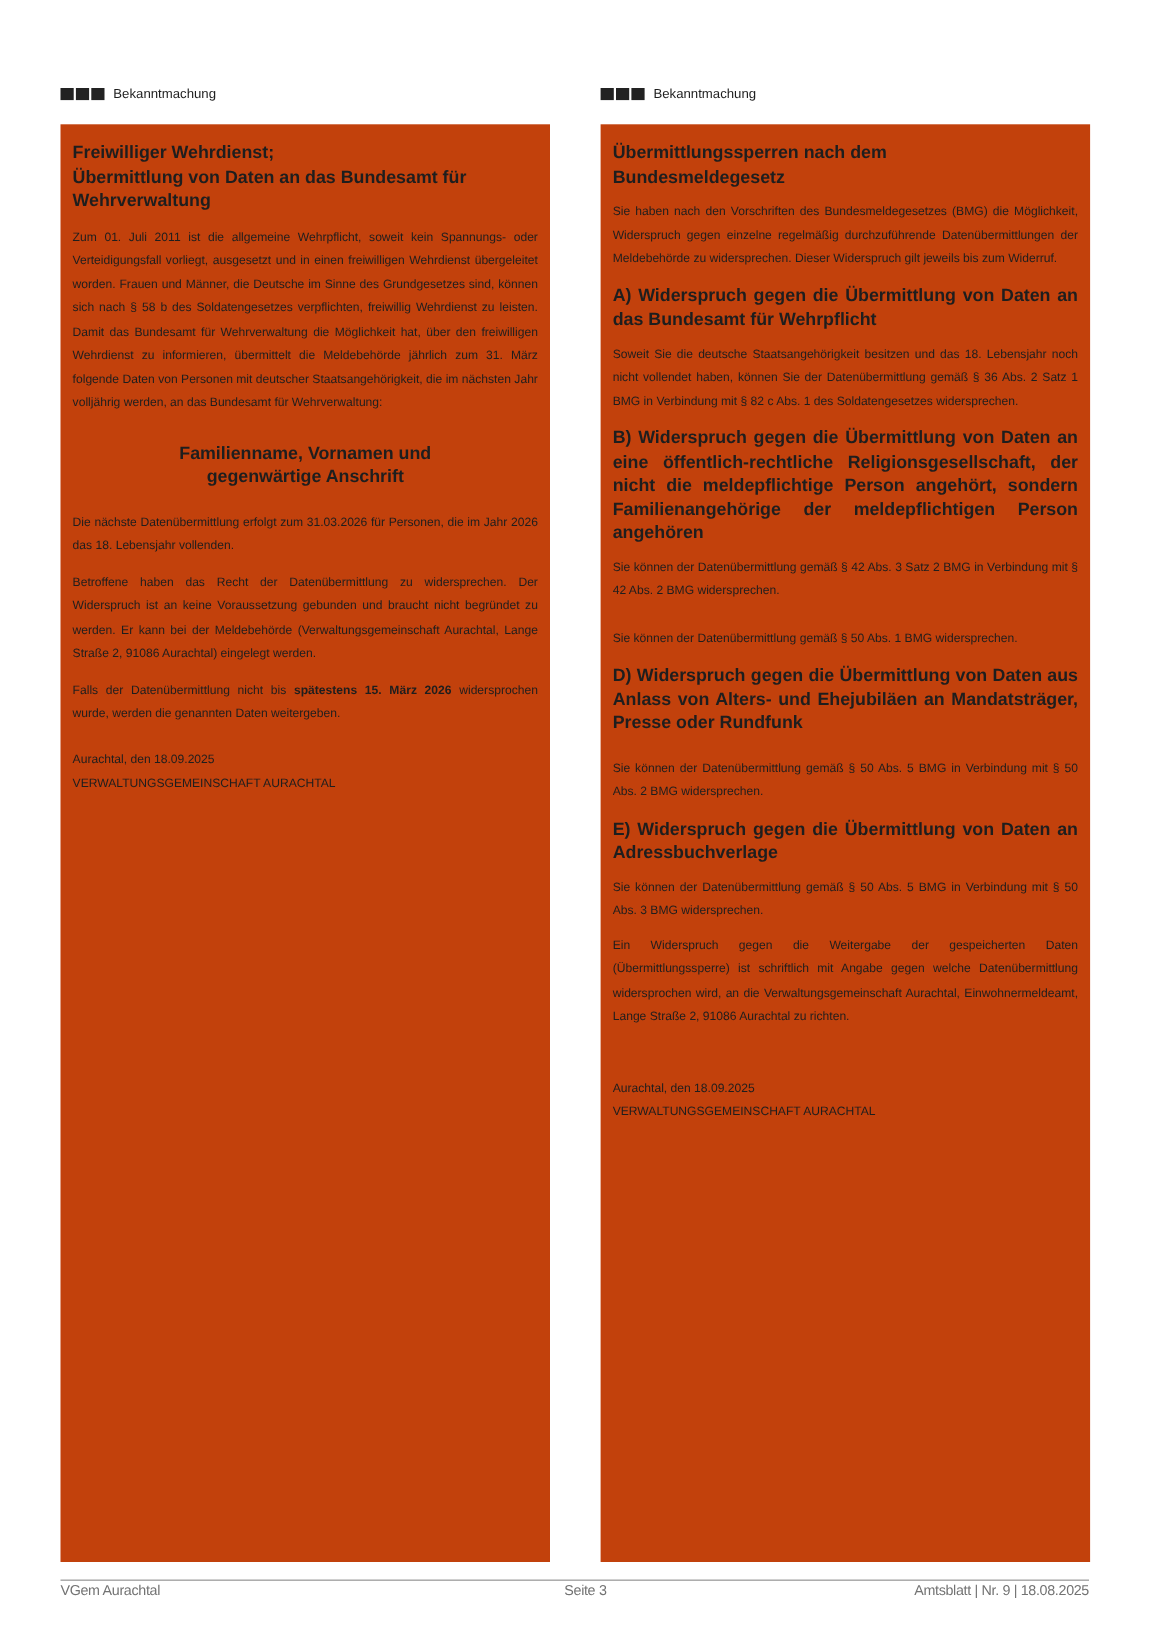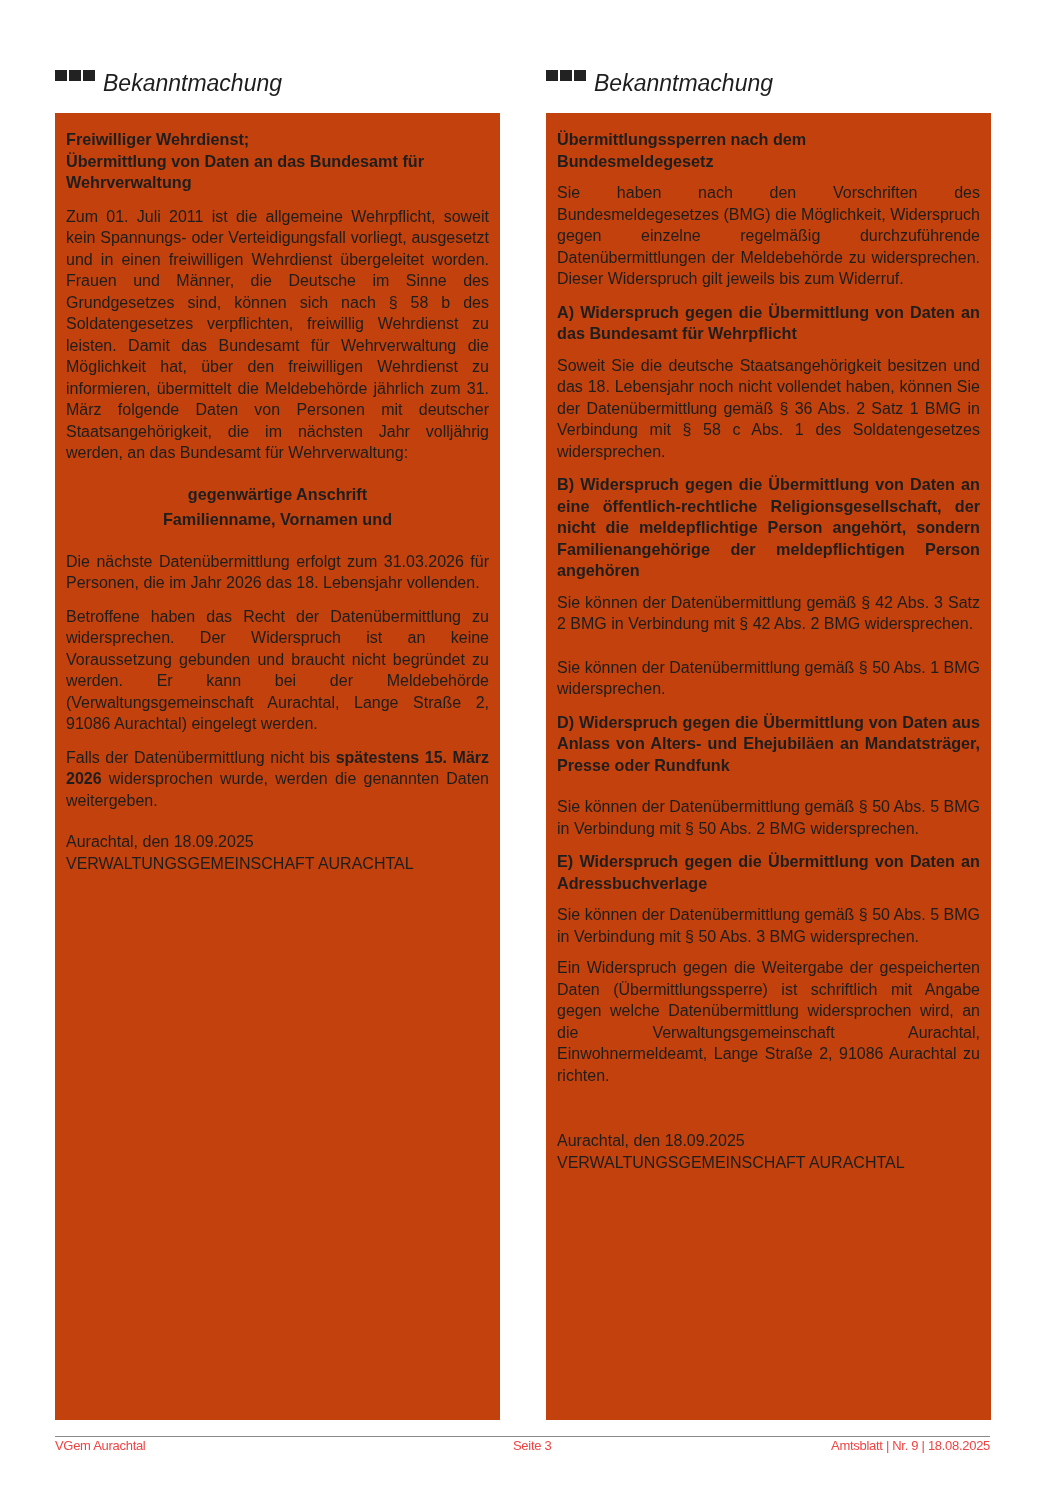--- a/index.html
+++ b/index.html
@@ -4,42 +4,42 @@
   <style>
     html, body { margin: 0; padding: 0; background: #ffffff; }
     body {
       width: 1046px; height: 1500px; position: relative; overflow: hidden;
       font-family: "Liberation Sans", sans-serif; color: #1e1e1e;
     }
     .col { position: absolute; top: 70px; width: 445px; }
     .col.left { left: 55px; }
     .col.right { left: 546px; }
     .section-head {
-      height: 30px; display: flex; 
-      font-size: 23px; color: #1e1e1e; margin-left: 0; font-style: italic;
+      height: 30px; display: flex; align-items: center;
+      font-size: 12px; color: #1e1e1e; margin-left: 0;
     }
     .squares { display: inline-flex; gap: 2px; margin-right: 8px; }
     .squares span { width: 12px; height: 11px; background: #222; display: inline-block; }
     .box {
       position: absolute; top: 43px; left: 0; width: 445px; height: 1307px;
       background: #c2410c; box-sizing: border-box; padding: 16px 11px 0 11px;
     }
     .h { font-weight: bold; font-size: 16.2px; line-height: 21.5px; margin: 0; }
-    .p { font-size: 16px; line-height: 21.5px; margin: 0; text-align: justify; }
+    .p { font-size: 11px; line-height: 21.5px; margin: 0; text-align: justify; }
     .gap10 { height: 10px; }
     .gap12 { height: 12px; }
     .gap20 { height: 20px; }
     .gap34 { height: 34px; }
     .center { text-align: center; }
     .footer-line {
       position: absolute; top: 1436px; left: 55px; width: 935px; height: 1px; background: #8a8a8a;
     }
     .footer {
       position: absolute; top: 1438px; left: 55px; width: 935px; height: 16px;
-      font-size: 13px; color: #ef4444; font-family: "Liberation Sans", sans-serif;
+      font-size: 13px; color: #737373; font-family: "Liberation Sans", sans-serif;
     }
     .footer .l { position: absolute; left: 0; top: 0; }
     .footer .c { position: absolute; left: 446px; top: 0; margin-left: 12px; }
     .footer .r { position: absolute; right: 0; top: 0; }
     .footer span.t { letter-spacing: -0.3px; }
   </style>
 </head>
 <body>
 
 <div class="col left">
@@ -50,22 +50,22 @@
         <span></span>
       </span>
     <span>Bekanntmachung</span>
   </div>
   <div class="box">
     <p class="h">Freiwilliger Wehrdienst;</p>
     <p class="h">Übermittlung von Daten an das Bundesamt für Wehrverwaltung</p>
     <div class="gap12"></div>
     <p class="p">Zum 01. Juli 2011 ist die allgemeine Wehrpflicht, soweit kein Spannungs- oder Verteidigungsfall vorliegt, ausgesetzt und in einen freiwilligen Wehrdienst übergeleitet worden. Frauen und Männer, die Deutsche im Sinne des Grundgesetzes sind, können sich nach § 58 b des Soldatengesetzes verpflichten, freiwillig Wehrdienst zu leisten. Damit das Bundesamt für Wehrverwaltung die Möglichkeit hat, über den freiwilligen Wehrdienst zu informieren, übermittelt die Meldebehörde jährlich zum 31. März folgende Daten von Personen mit deutscher Staatsangehörigkeit, die im nächsten Jahr volljährig werden, an das Bundesamt für Wehrverwaltung:</p>
     <div class="gap20"></div>
+    <p class="h center" style="margin-top:4px">Familienname, Vornamen und</p>
     <p class="h center">gegenwärtige Anschrift</p>
-    <p class="h center" style="margin-top:4px">Familienname, Vornamen und</p>
     <div class="gap20"></div>
     <p class="p">Die nächste Datenübermittlung erfolgt zum 31.03.2026 für Personen, die im Jahr 2026 das 18. Lebensjahr vollenden.</p>
     <div class="gap12"></div>
     <p class="p">Betroffene haben das Recht der Datenübermittlung zu widersprechen. Der Widerspruch ist an keine Voraussetzung gebunden und braucht nicht begründet zu werden. Er kann bei der Meldebehörde (Verwaltungsgemeinschaft Aurachtal, Lange Straße 2, 91086 Aurachtal) eingelegt werden.</p>
     <div class="gap12"></div>
     <p class="p"><span>Falls der Datenübermittlung nicht bis </span><b>spätestens 15. März 2026</b><span> widersprochen wurde, werden die genannten Daten weitergeben.</span></p>
     <div class="gap20"></div>
     <p class="p">Aurachtal, den 18.09.2025</p>
     <p class="p">VERWALTUNGSGEMEINSCHAFT AURACHTAL</p>
   </div>
@@ -81,21 +81,21 @@
     <span>Bekanntmachung</span>
   </div>
   <div class="box">
     <p class="h" style="padding-right:120px">Übermittlungssperren nach dem Bundesmeldegesetz</p>
     <div class="gap10"></div>
     <p class="p">Sie haben nach den Vorschriften des Bundesmeldegesetzes (BMG) die Möglichkeit, Widerspruch gegen einzelne regelmäßig durchzuführende Datenübermittlungen der Meldebehörde zu widersprechen. Dieser Widerspruch gilt jeweils bis zum Widerruf.</p>
     <div class="gap12"></div>
 
     <p class="h" style="text-align:justify">A) Widerspruch gegen die Übermittlung von Daten an das Bundesamt für Wehrpflicht</p>
     <div class="gap10"></div>
-    <p class="p">Soweit Sie die deutsche Staatsangehörigkeit besitzen und das 18. Lebensjahr noch nicht vollendet haben, können Sie der Datenübermittlung gemäß § 36 Abs. 2 Satz 1 BMG in Verbindung mit § 58 c Abs. 1 des Soldatengesetzes widersprechen.</p>
+    <p class="p">Soweit Sie die deutsche Staatsangehörigkeit besitzen und das 18. Lebensjahr noch nicht vollendet haben, können Sie der Datenübermittlung gemäß § 36 Abs. 2 Satz 1 BMG in Verbindung mit § 82 c Abs. 1 des Soldatengesetzes widersprechen.</p>
     <div class="gap12"></div>
 
     <p class="h" style="text-align:justify">B) Widerspruch gegen die Übermittlung von Daten an eine öffentlich-rechtliche Religionsgesellschaft, der nicht die meldepflichtige Person angehört, sondern Familienangehörige der meldepflichtigen Person angehören</p>
     <div class="gap10"></div>
     <p class="p">Sie können der Datenübermittlung gemäß § 42 Abs. 3 Satz 2 BMG in Verbindung mit § 42 Abs. 2 BMG widersprechen.</p>
     <div class="gap12"></div>
 
     <div class="gap10"></div>
     <p class="p">Sie können der Datenübermittlung gemäß § 50 Abs. 1 BMG widersprechen.</p>
     <div class="gap12"></div>

